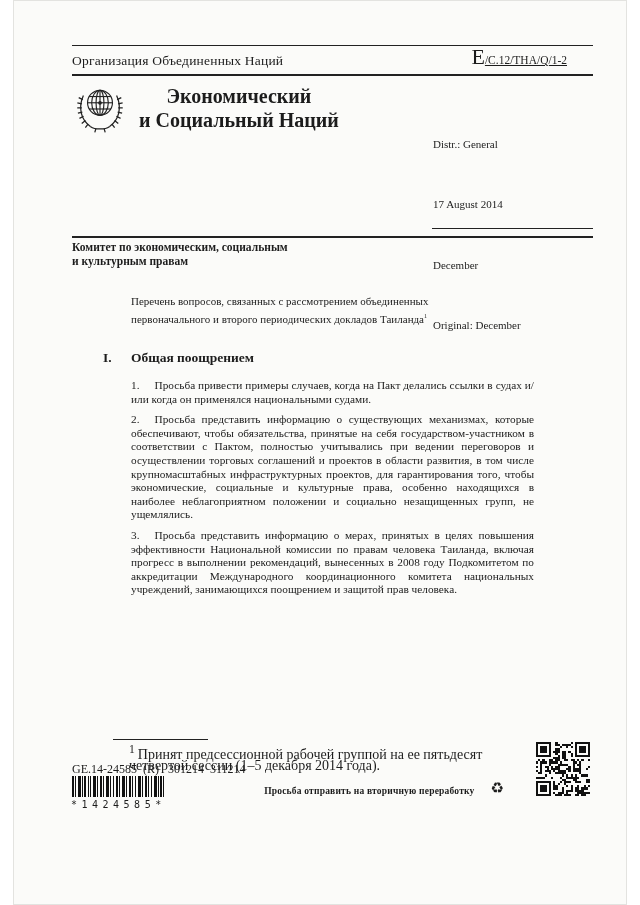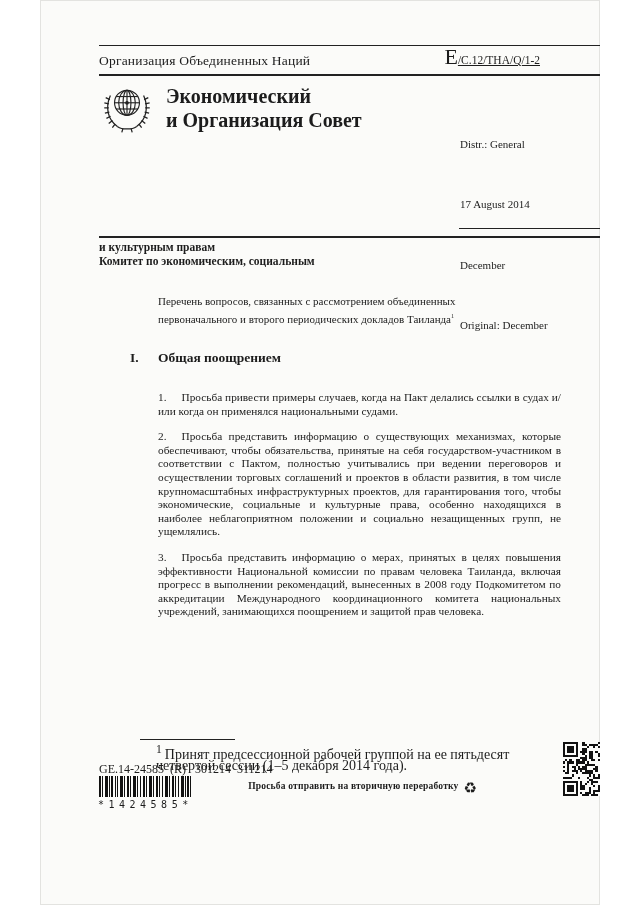--- a/index.html
+++ b/index.html
@@ -1,60 +1,60 @@
 <!DOCTYPE html>
 <html><head>
 <meta charset="utf-8">
 <style>
   html,body{margin:0;padding:0;background:#ffffff;}
   .page{
-    position:relative;width:560px;height:905px;margin:0 auto;
+    position:relative;width:614px;height:905px;margin:0 auto;
     background:#fbfbf9;color:#1c1c1c;overflow:hidden;
     font-family:"Liberation Serif",serif;
     box-shadow:inset 0 0 0 1px #e3e3e0;
   }
   .abs{position:absolute;}
   .rule{position:absolute;background:#222;}
   .rule-top{left:59px;top:45px;width:521px;height:1px;}
   .rule-heavy1{left:59px;top:74px;width:521px;height:2px;}
   .rule-short{left:419px;top:228px;width:161px;height:1px;}
   .rule-heavy2{left:59px;top:236px;width:521px;height:2px;}
 
   .org-name{left:59px;top:53px;font-size:13.5px;letter-spacing:.2px;}
   .doc-symbol{right:60px;top:44px;display:flex;align-items:baseline;}
   .doc-symbol .big{font-size:22px;}
   .doc-symbol .rest{font-size:11.5px;text-decoration:underline;}
 
   .emblem{left:60px;top:82px;width:54px;height:54px;}
-  .council{left:126px;top:84px;font-size:20px;font-weight:bold;line-height:24px;}
+  .council{left:126px;top:84px;font-size:20px;font-weight:bold;line-height:24px;text-align:center;}
   .council span{display:block;}
   .distr{left:420px;top:91px;font-size:11px;line-height:13.4px;}
   .distr div{white-space:pre;margin-top:47px;}
 
   .committee{left:59px;top:241px;font-size:11.5px;font-weight:bold;line-height:13.8px;}
   .committee span{display:block;}
 
   .doc-title{left:118px;top:293px;width:332px;font-size:11px;font-weight:normal;line-height:17.5px;}
   .fnref{font-size:.55em;vertical-align:super;line-height:0;}
 
   .section-head{left:90px;top:350px;display:flex;font-size:13.5px;font-weight:bold;}
   .sec-num{width:28px;}
 
   .paras{left:118px;top:379px;width:403px;font-size:11.3px;line-height:13.6px;text-align:justify;}
-  .para{margin:12px 0 7px 0;}
+  .para{margin:0 0 7px 0;}
   .ptab{display:inline-block;width:15px;}
 
   .fn-rule{left:100px;top:739px;width:95px;height:1px;}
   .footnote{left:116px;top:744px;width:360px;font-size:14px;line-height:11.6px;}
   .footnote sup{margin-right:3px;}
 
   .ge-ref{left:59px;top:762px;font-size:12px;white-space:pre;}
   .barcode{left:59px;top:776px;width:92px;height:21px;}
   .barcode-label{left:58px;top:799px;font-size:10px;letter-spacing:4.5px;font-family:"DejaVu Sans Mono",monospace;}
-  .recycle{right:123px;top:781px;display:flex;align-items:flex-start;gap:5px;}
+  .recycle{right:123px;top:781px;display:flex;align-items:flex-end;gap:16px;}
   .recycle .txt{font-size:9.5px;font-weight:bold;letter-spacing:.2px;}
   .recycle .sym{font-size:15px;line-height:1;}
   .qr{left:523px;top:742px;width:54px;height:54px;}
   svg{display:block;}
 </style>
 </head>
 <body>
 
 <div class="page">
 
@@ -86,36 +86,36 @@
         <path d="M42 13 C47 24 45 36 35 43"></path>
         <path d="M17 43 C21 46 31 46 35 43"></path>
         <path d="M9.5 17 l-4 -2 M8.6 21 l-4.4 -1 M8.5 25 l-4.4 0 M9 29 l-4.3 1 M10.2 33 l-4 2 M12 37 l-3.6 3 M14.5 40.5 l-2.6 3.5 M22 45 l-1 3.5 M30 45 l1 3.5"></path>
         <path d="M42.5 17 l4 -2 M43.4 21 l4.4 -1 M43.5 25 l4.4 0 M43 29 l4.3 1 M41.8 33 l4 2 M40 37 l3.6 3 M37.5 40.5 l2.6 3.5"></path>
       </g>
     </svg>
   </div>
 
   <div class="abs council">
     <span>Экономический</span>
-    <span>и Организация Совет</span>
+    <span>и Социальный Наций</span>
   </div>
 
   <div class="abs distr">
     <div>Distr.: General</div>
     <div>17 August 2014</div>
     <div>December</div>
     <div>Original: December</div>
   </div>
 
   <div class="rule rule-short"></div>
   <div class="rule rule-heavy2"></div>
 
   <div class="abs committee">
+    <span>Комитет по экономическим, социальным</span>
     <span>и культурным правам</span>
-    <span>Комитет по экономическим, социальным</span>
   </div>
 
   <div class="abs doc-title">
     <span>Перечень вопросов, связанных с рассмотрением объединенных первоначального и второго периодических докладов Таиланда</span><sup class="fnref">1</sup>
   </div>
 
   <div class="abs section-head">
     <span class="sec-num">I.</span>
     <span>Общая поощрением</span>
   </div>

